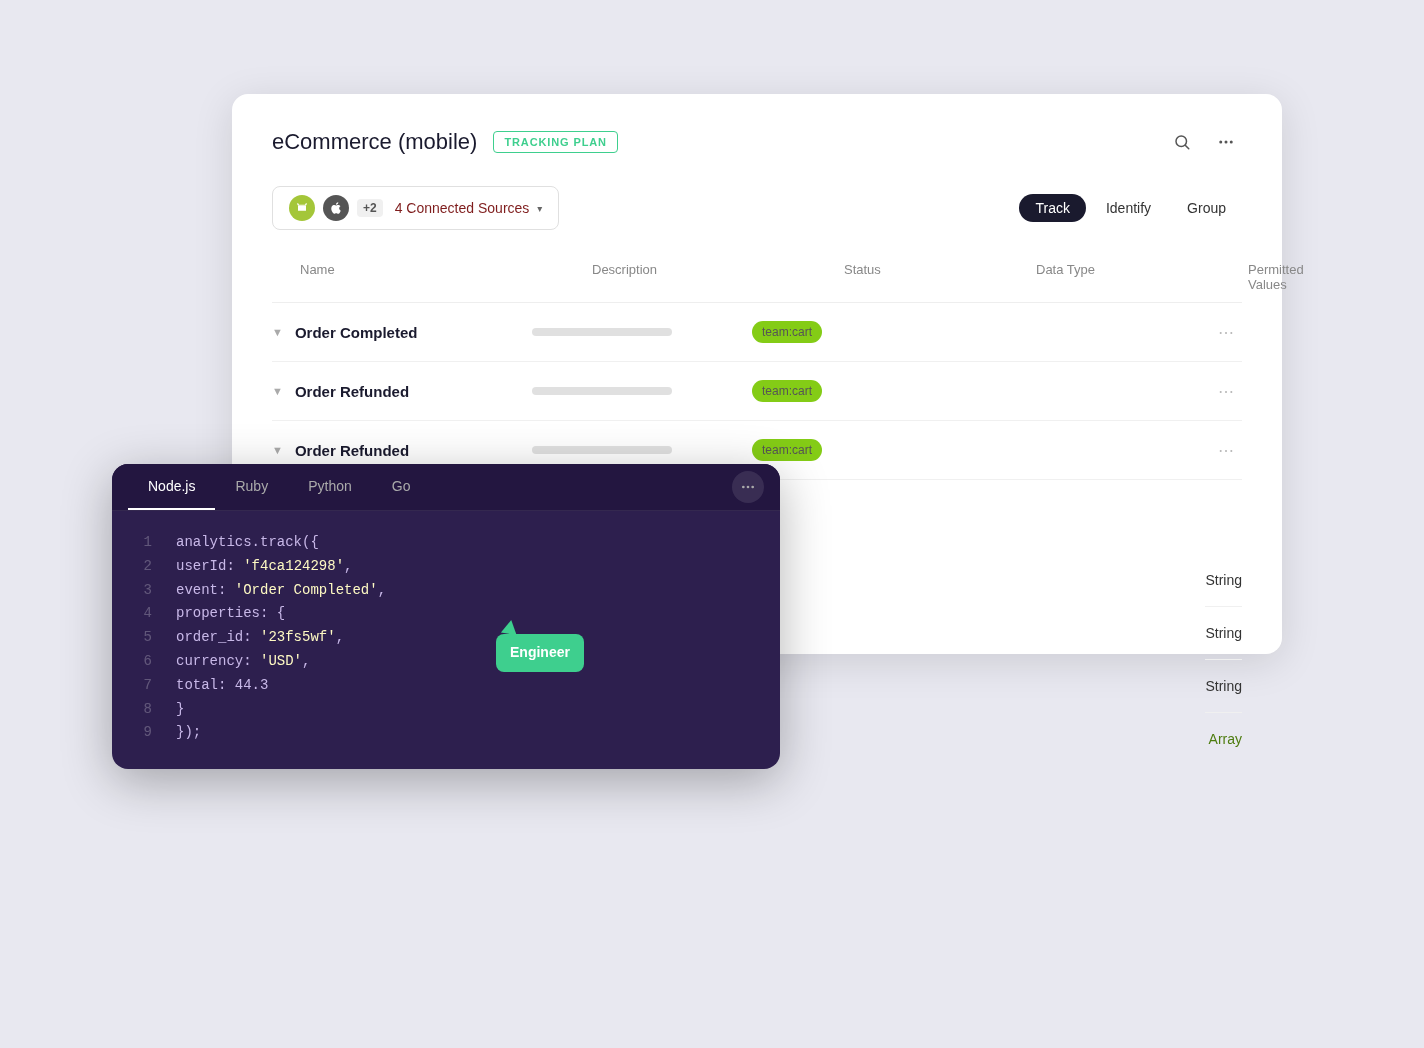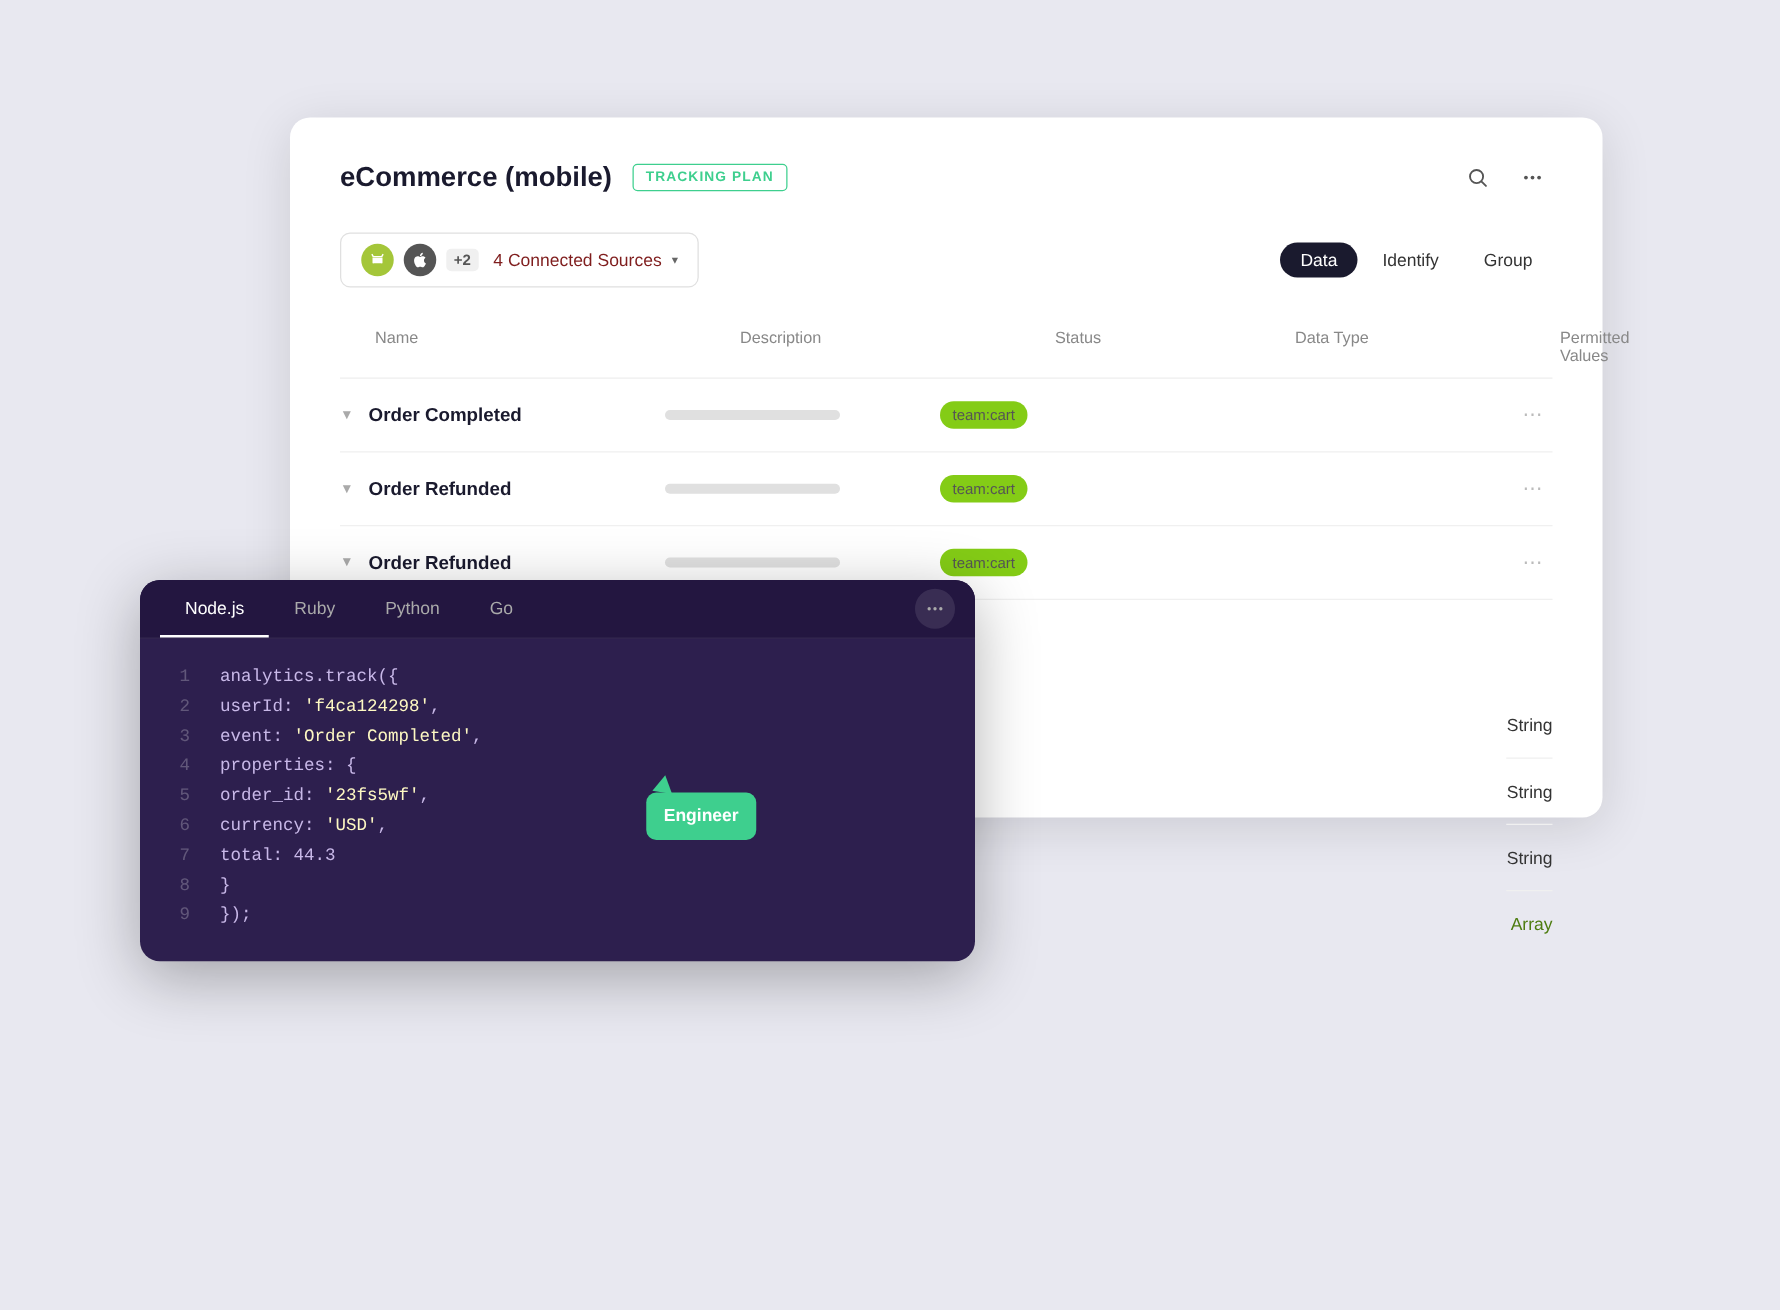--- a/index.html
+++ b/index.html
@@ -41,21 +41,21 @@
     }
 
     .header-left {
       display: flex;
       align-items: center;
       gap: 16px;
     }
 
     .app-title {
       font-size: 22px;
-      font-weight: 700;
+      font-weight: 400;
       color: #1a1a2e;
     }
 
     .tracking-badge {
       background: transparent;
       border: 1.5px solid #3ecf8e;
       color: #3ecf8e;
       font-size: 11px;
       font-weight: 700;
       letter-spacing: 0.08em;
@@ -338,21 +338,21 @@
           <svg width="14" height="14" viewBox="0 0 24 24" fill="white">
             <path d="M18.71 19.5c-.83 1.24-1.71 2.45-3.05 2.47-1.34.03-1.77-.79-3.29-.79-1.53 0-2 .77-3.27.82-1.31.05-2.3-1.32-3.14-2.53C4.25 17 2.94 12.45 4.7 9.39c.87-1.52 2.43-2.48 4.12-2.51 1.28-.02 2.5.87 3.29.87.78 0 2.26-1.07 3.8-.91.65.03 2.47.26 3.64 1.98-.09.06-2.17 1.28-2.15 3.81.03 3.02 2.65 4.03 2.68 4.04-.03.07-.42 1.44-1.38 2.83M13 3.5c.73-.83 1.94-1.46 2.94-1.5.13 1.17-.34 2.35-1.04 3.19-.69.85-1.83 1.51-2.95 1.42-.15-1.15.41-2.35 1.05-3.11z"></path>
           </svg>
         </div>
         <span class="plus-badge">+2</span>
         <span class="connected-sources">4 Connected Sources</span>
         <span class="chevron-down">▾</span>
       </div>
 
       <div class="tab-buttons">
-        <button class="tab-btn active">Data</button>
+        <button class="tab-btn active">Track</button>
         <button class="tab-btn inactive">Identify</button>
         <button class="tab-btn inactive">Group</button>
       </div>
     </div>
 
     <div class="table-header">
       <div class="col-header">Name</div>
       <div class="col-header">Description</div>
       <div class="col-header">Status</div>
       <div class="col-header">Data Type</div>
@@ -437,21 +437,21 @@
         <span class="code-text">  event: <span class="code-string">'Order Completed'</span>,</span>
       </div>
       <div class="code-line">
         <span class="line-num">4</span>
         <span class="code-text">  properties: {</span>
       </div>
       <div class="code-line" style="position:relative;">
         <span class="line-num">5</span>
         <span class="code-text">    order_id: <span class="code-string">'23fs5wf'</span>,</span>
 
-        <div style="position:absolute; left: 360px; top: -6px; display:flex; flex-direction:column; align-items:flex-start;margin-left:21px;">
+        <div style="position:absolute; left: 360px; top: -6px; display:flex; flex-direction:column; align-items:flex-start;">
           <div style="width:0; height:0; border-left:8px solid transparent; border-right:8px solid transparent; border-bottom:14px solid #3ecf8e; margin-left:6px; transform: rotate(10deg);"></div>
           <div style="background:#3ecf8e; color:white; font-size:14px; font-weight:700; padding:7px 14px; border-radius:8px; font-family:-apple-system,BlinkMacSystemFont,'Segoe UI',sans-serif; white-space:nowrap;">Engineer</div>
         </div>
       </div>
       <div class="code-line">
         <span class="line-num">6</span>
         <span class="code-text">    currency: <span class="code-string">'USD'</span>,</span>
       </div>
       <div class="code-line">
         <span class="line-num">7</span>

